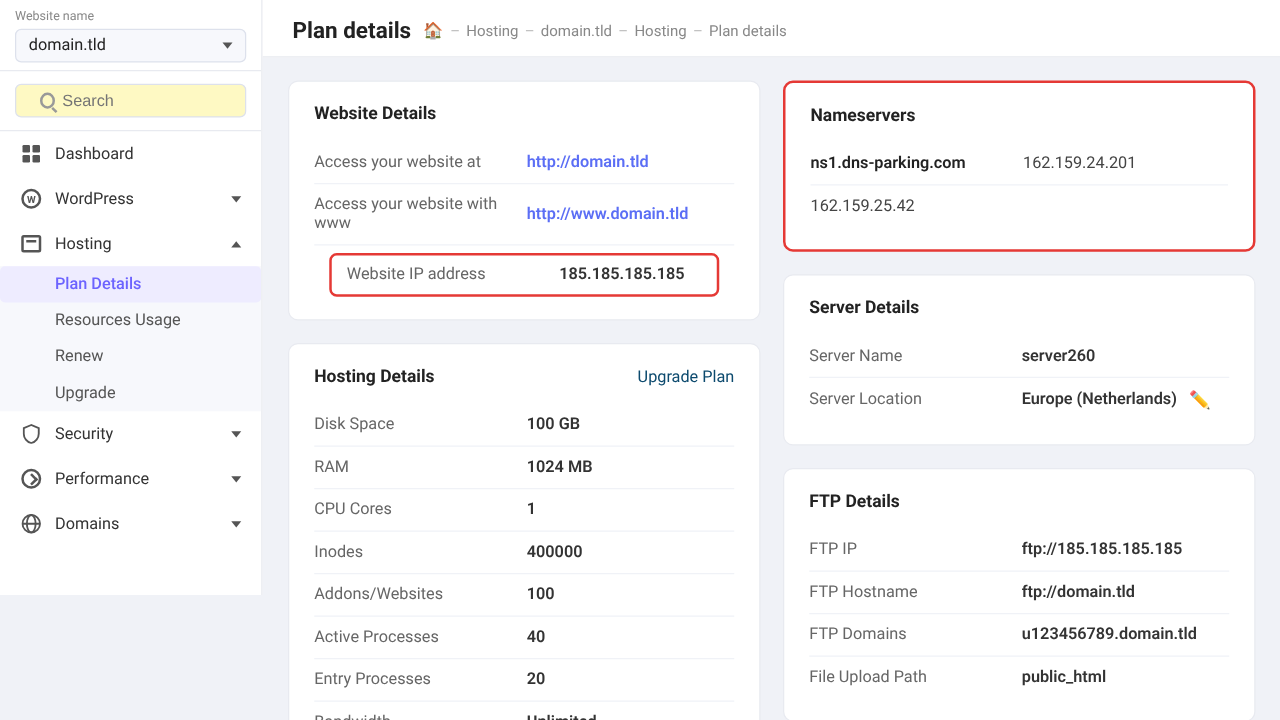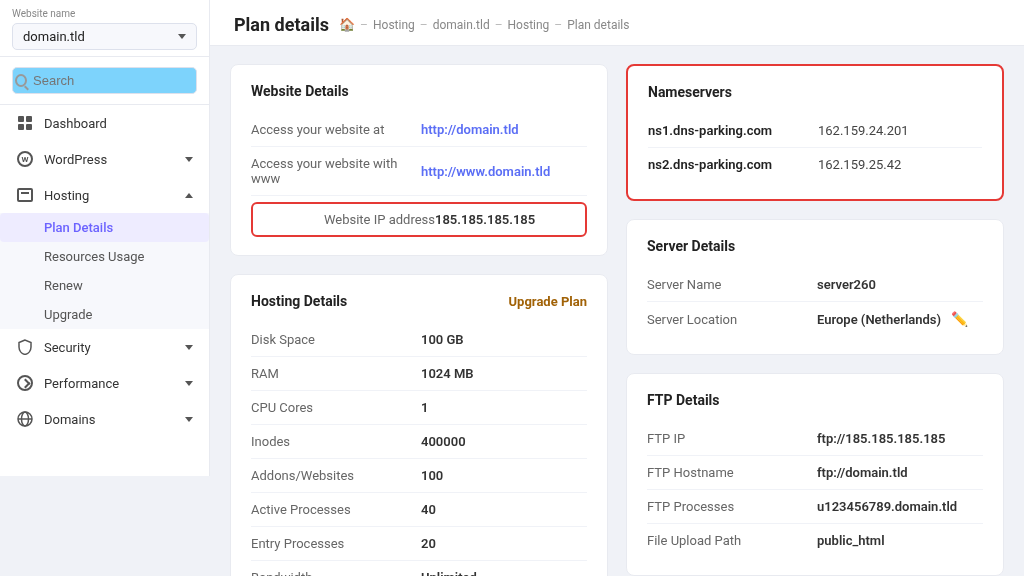--- a/index.html
+++ b/index.html
@@ -7,21 +7,21 @@
 
     
     .sidebar { width: 210px; min-width: 210px; background: #fff; border-right: 1px solid #e8eaf0; display: flex; flex-direction: column; height: 476px; overflow-y: auto; }
     .website-name-section { padding: 8px 12px 6px; border-bottom: 1px solid #e8eaf0; }
     .website-name-label { font-size: 10px; color: #888; margin-bottom: 4px; }
     .website-name-select { display: flex; align-items: center; justify-content: space-between; background: #f7f8fc; border: 1px solid #dde1ec; border-radius: 5px; padding: 5px 10px; cursor: pointer; }
     .website-name-select span { font-size: 13px; color: #222; }
     .chevron-down { width: 0; height: 0; border-left: 4px solid transparent; border-right: 4px solid transparent; border-top: 5px solid #555; }
 
     .search-box { padding: 10px 12px; border-bottom: 1px solid #e8eaf0; }
-    .search-inner { display: flex; align-items: center; background: #7dd3fc; border: 1px solid #dde1ec; border-radius: 5px; padding: 5px 2px; gap: 6px; }
+    .search-inner { display: flex; align-items: center; background: #fef9c3; border: 1px solid #dde1ec; border-radius: 5px; padding: 5px 19px; gap: 6px; }
     .search-icon-shape { width: 13px; height: 13px; border: 2px solid #999; border-radius: 50%; position: relative; }
     .search-icon-shape::after { content: ''; position: absolute; bottom: -4px; right: -4px; width: 5px; height: 2px; background: #999; transform: rotate(45deg); }
     .search-input { border: none; background: transparent; outline: none; font-size: 13px; color: #555; width: 100%; }
 
     .nav-item { display: flex; align-items: center; gap: 10px; padding: 9px 16px; cursor: pointer; color: #333; font-size: 13px; transition: background 0.15s; }
     .nav-item .nav-icon { width: 18px; height: 18px; display: flex; align-items: center; justify-content: center; flex-shrink: 0; }
     .nav-item.has-children { position: relative; }
     .nav-item .expand-arrow { margin-left: auto; width: 0; height: 0; border-left: 4px solid transparent; border-right: 4px solid transparent; border-top: 5px solid #555; }
     .nav-item .expand-arrow.open { border-top: none; border-bottom: 5px solid #555; }
 
@@ -63,21 +63,21 @@
     .detail-row:last-child { border-bottom: none; }
     .detail-label { color: #666; width: 170px; flex-shrink: 0; }
     .detail-value { color: #333; font-weight: 600; }
     .detail-value a { color: #5b6ef5; text-decoration: none; text-align: right; }
 
     
     .nameservers-card { border: 2px solid #e53935 !important; }
 
     
     .hosting-details-header { display: flex; align-items: center; justify-content: space-between; margin-bottom: 14px; }
-    .upgrade-link { color: #a16207; font-size: 13px; font-weight: 700; cursor: pointer; text-decoration: none; }
+    .upgrade-link { color: #0c4a6e; font-size: 13px; font-weight: 400; cursor: pointer; text-decoration: none; }
 
     .col-left { display: flex; flex-direction: column; gap: 18px; }
     .col-right { display: flex; flex-direction: column; gap: 18px; }
 
     .edit-icon { color: #5b6ef5; cursor: pointer; margin-left: 6px; font-size: 14px; }
 
     .server-location-val { display: flex; align-items: center; gap: 4px; }
   </style>
 </head>
 <body>
@@ -188,21 +188,21 @@
       <div class="card">
         <div class="card-title">Website Details</div>
         <div class="detail-row">
           <div class="detail-label">Access your website at</div>
           <div class="detail-value"><a>http://domain.tld</a></div>
         </div>
         <div class="detail-row">
           <div class="detail-label">Access your website with www</div>
           <div class="detail-value"><a>http://www.domain.tld</a></div>
         </div>
-        <div style="border: 2px solid #e53935; border-radius: 6px; padding: 8px 12px; margin: 6px 0 0; display: flex; align-items: center; text-align: right;">
+        <div style="border: 2px solid #e53935; border-radius: 6px; padding: 8px 12px; margin: 6px 12px 0; display: flex; align-items: center;">
           <div class="detail-label">Website IP address</div>
           <div class="detail-value">185.185.185.185</div>
         </div>
       </div>
 
       <div class="card">
         <div class="hosting-details-header">
           <div class="card-title" style="margin-bottom:0;">Hosting Details</div>
           <a class="upgrade-link">Upgrade Plan</a>
         </div>
@@ -243,21 +243,20 @@
 
     <div class="col-right">
 
       <div class="card nameservers-card">
         <div class="card-title">Nameservers</div>
         <div class="detail-row">
           <div class="detail-label" style="font-weight:600; color:#222;">ns1.dns-parking.com</div>
           <div class="detail-value" style="font-weight:400; color:#444;">162.159.24.201</div>
         </div>
         <div class="detail-row">
-          <div class="detail-label" style="font-weight:600; color:#222;">ns2.dns-parking.com</div>
           <div class="detail-value" style="font-weight:400; color:#444;">162.159.25.42</div>
         </div>
       </div>
 
       <div class="card">
         <div class="card-title">Server Details</div>
         <div class="detail-row">
           <div class="detail-label">Server Name</div>
           <div class="detail-value">server260</div>
         </div>
@@ -274,21 +273,21 @@
         <div class="card-title">FTP Details</div>
         <div class="detail-row">
           <div class="detail-label">FTP IP</div>
           <div class="detail-value">ftp://185.185.185.185</div>
         </div>
         <div class="detail-row">
           <div class="detail-label">FTP Hostname</div>
           <div class="detail-value">ftp://domain.tld</div>
         </div>
         <div class="detail-row">
-          <div class="detail-label">FTP Processes</div>
+          <div class="detail-label">FTP Domains</div>
           <div class="detail-value">u123456789.domain.tld</div>
         </div>
         <div class="detail-row">
           <div class="detail-label">File Upload Path</div>
           <div class="detail-value">public_html</div>
         </div>
       </div>
     </div>
   </div>
 </div>

